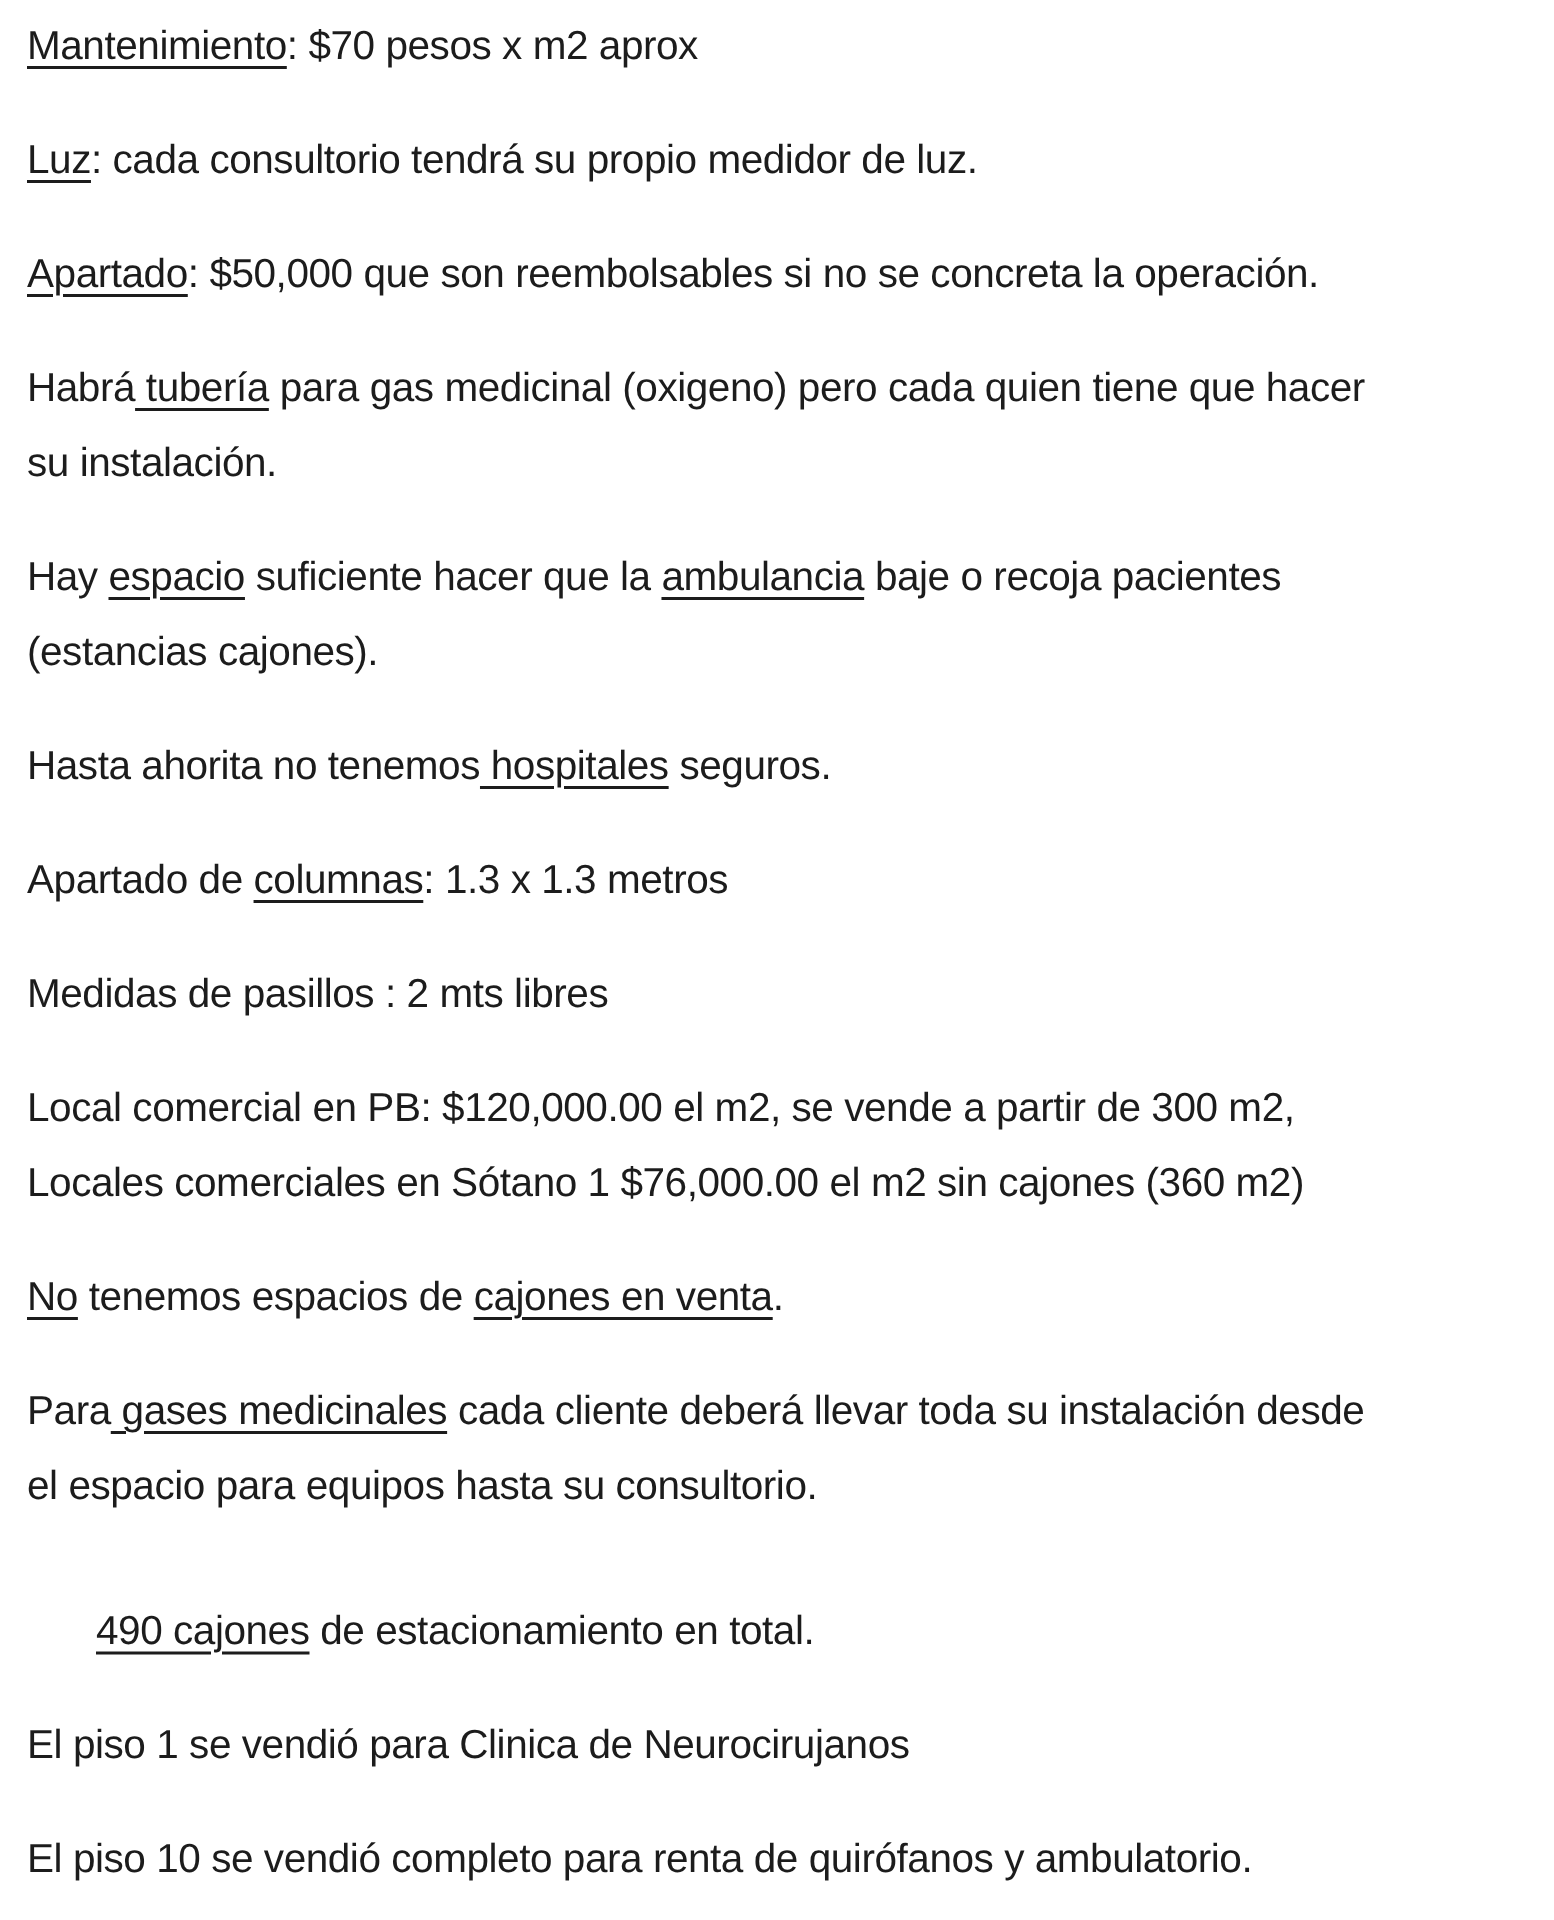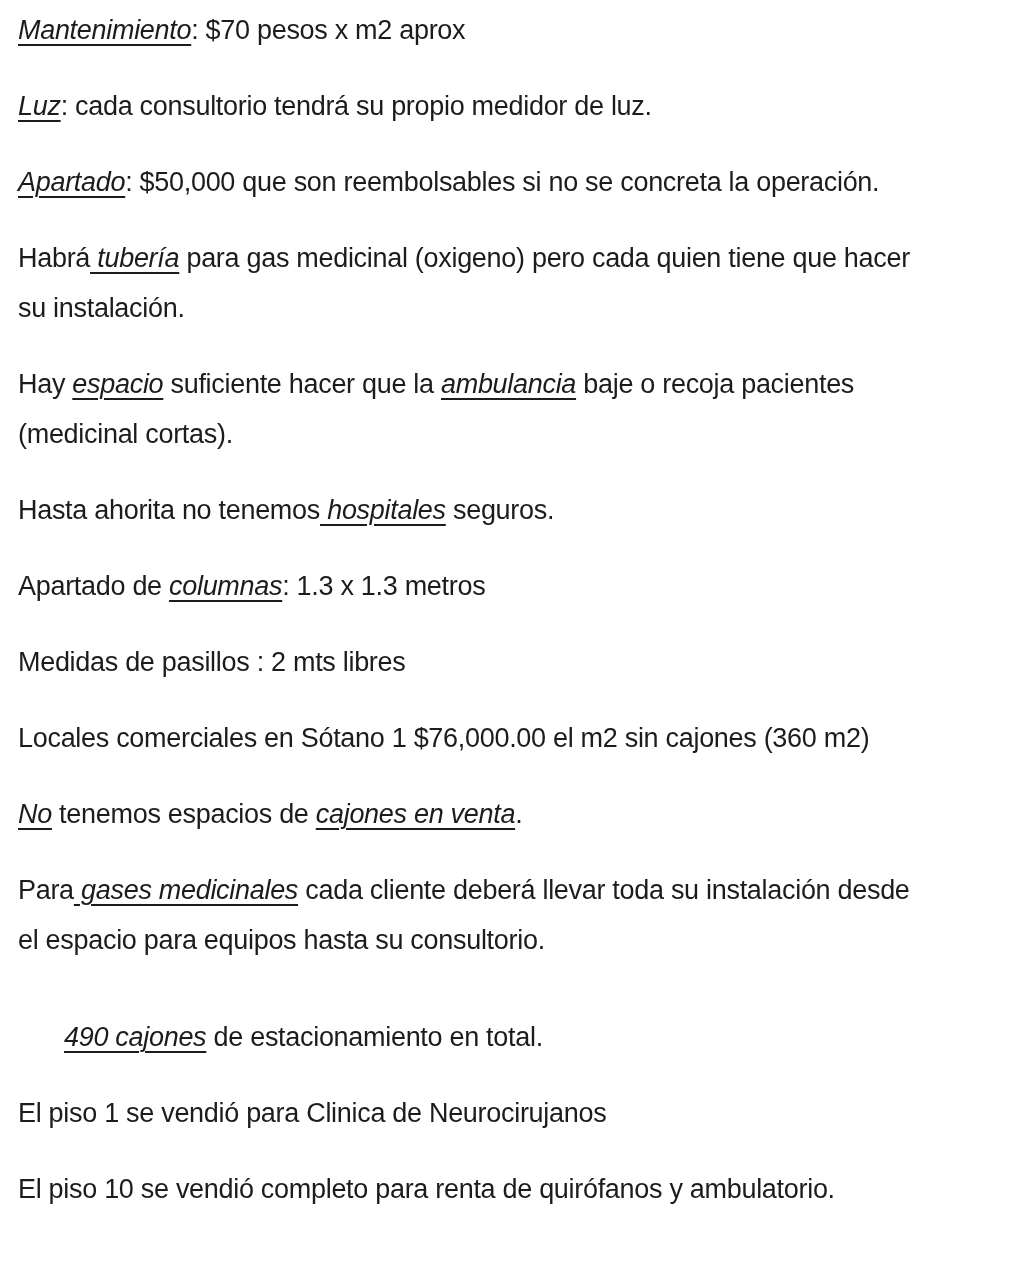--- a/index.html
+++ b/index.html
@@ -34,21 +34,20 @@
     margin-left: 46px;
   }
   .line {
     display: block;
     white-space: nowrap;
   }
   .u {
     text-decoration: underline;
     text-decoration-thickness: 2px;
     text-underline-offset: 5px;
-    font-style: italic;
   }
 </style>
 </head>
 <body>
 
 <main class="page" style="background: rgb(255, 255, 255); color: rgb(28, 28, 28);">
     <p class="para">
       <span class="line"><span class="u">Mantenimiento</span><span class="">: $70 pesos x m2 aprox</span></span>
     </p>
     <p class="para">
@@ -56,32 +55,33 @@
     </p>
     <p class="para">
       <span class="line"><span class="u">Apartado</span><span class="">: $50,000 que son reembolsables si no se concreta la operación.</span></span>
     </p>
     <p class="para">
       <span class="line"><span class="">Habrá</span><span class="u"> tubería</span><span class=""> para gas medicinal (oxigeno) pero cada quien tiene que hacer</span></span>
       <span class="line"><span class="">su instalación.</span></span>
     </p>
     <p class="para">
       <span class="line"><span class="">Hay </span><span class="u">espacio</span><span class=""> suficiente hacer que la </span><span class="u">ambulancia</span><span class=""> baje o recoja pacientes</span></span>
-      <span class="line"><span class="">(medicinal cortas).</span></span>
+      <span class="line"><span class="">(estancias cajones).</span></span>
     </p>
     <p class="para">
       <span class="line"><span class="">Hasta ahorita no tenemos</span><span class="u"> hospitales</span><span class=""> seguros.</span></span>
     </p>
     <p class="para">
       <span class="line"><span class="">Apartado de </span><span class="u">columnas</span><span class="">: 1.3 x 1.3 metros</span></span>
     </p>
     <p class="para">
       <span class="line"><span class="">Medidas de pasillos : 2 mts libres</span></span>
     </p>
     <p class="para">
+      <span class="line"><span class="">Local comercial en PB: $120,000.00 el m2, se vende a partir de 300 m2,</span></span>
       <span class="line"><span class="">Locales comerciales en Sótano 1 $76,000.00 el m2 sin cajones (360 m2)</span></span>
     </p>
     <p class="para">
       <span class="line"><span class="u">No</span><span class=""> tenemos espacios de </span><span class="u">cajones en venta</span><span class="">.</span></span>
     </p>
     <p class="para">
       <span class="line"><span class="">Para</span><span class="u"> gases medicinales</span><span class=""> cada cliente deberá llevar toda su instalación desde</span></span>
       <span class="line"><span class="">el espacio para equipos hasta su consultorio.</span></span>
     </p>
     <p class="para gap-before">

